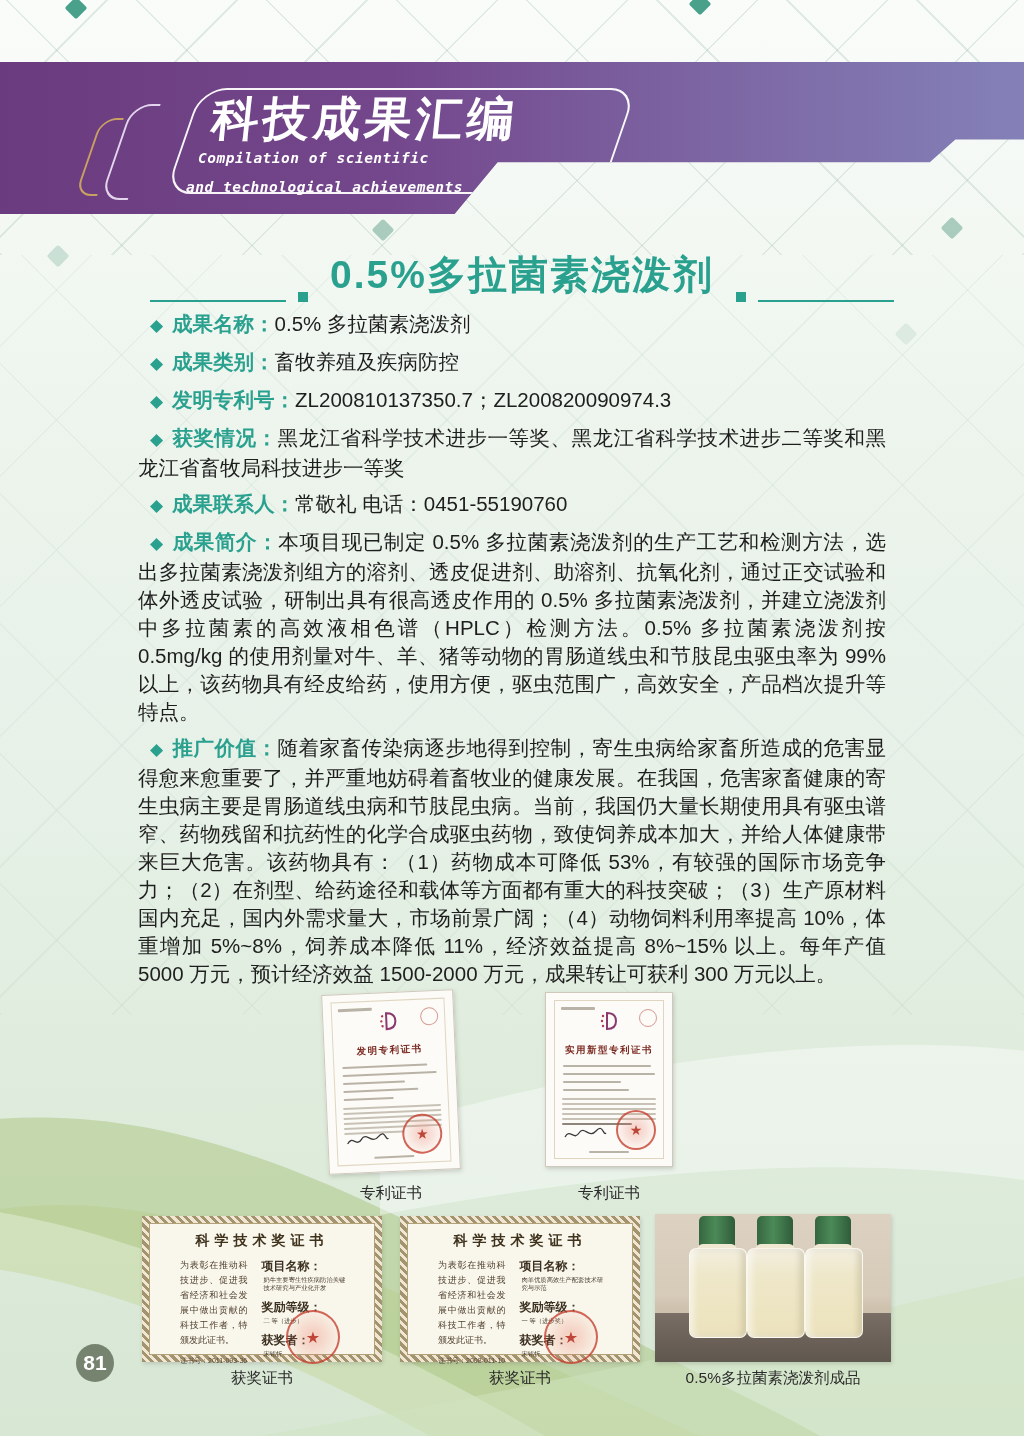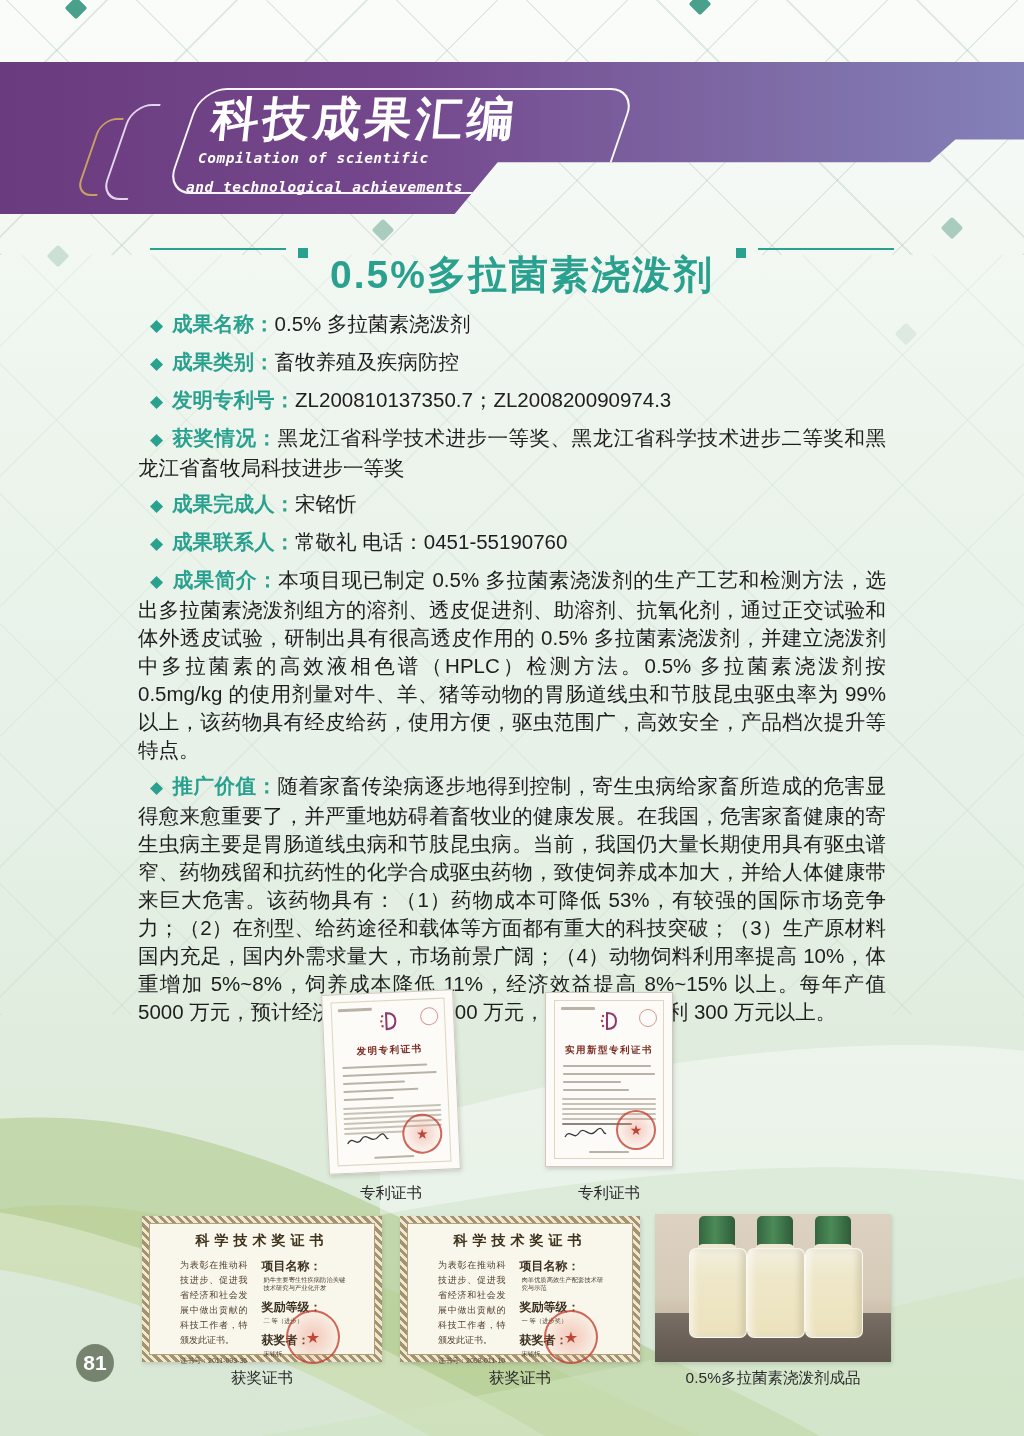--- a/index.html
+++ b/index.html
@@ -26,21 +26,21 @@
     border-radius:20px;transform:skewX(-19deg);clip-path:inset(-4px 68% -4px -4px);}
   .deco-gold{position:absolute;left:88px;top:56px;width:76px;height:74px;border:2px solid #c9a063;
     border-radius:16px;transform:skewX(-19deg);clip-path:inset(-4px 72% -4px -4px);}
   .banner-title{position:absolute;left:212px;top:26px;color:#fff;font-size:47px;font-weight:800;
     letter-spacing:4px;transform:skewX(-6deg);white-space:nowrap;}
   .banner-sub{position:absolute;color:#fff;font-family:"DejaVu Sans Mono",monospace;
     font-weight:bold;font-style:italic;font-size:14.5px;letter-spacing:.5px;white-space:nowrap;}
   .banner-sub.l1{left:198px;top:88px;}
   .banner-sub.l2{left:186px;top:110px;margin-top:7px;}
   
-  .section-title{position:absolute;left:150px;top:248px;width:744px;display:flex;align-items:flex-start;color:#2aa18f;}
+  .section-title{position:absolute;left:150px;top:248px;width:744px;display:flex;align-items:flex-end;color:#2aa18f;}
   .section-title .rule{flex:1;height:2px;background:#2aa18f;}
   .section-title .sq{width:10px;height:10px;background:#2aa18f;margin:0 12px;}
   .section-title .txt{font-size:39px;font-weight:700;letter-spacing:2px;white-space:nowrap;margin:0 10px;}
   
   .content{position:absolute;left:130px;top:302px;width:764px;color:#1e1e1e;
     font-size:20.5px;line-height:28px;text-align:justify;}
   .content p{margin:8px;text-indent:0;}
   .content p .lead{padding-left:12px;}
   .diamond{color:#2aa18f;font-size:17px;margin-right:9px;font-style:normal;}
   .flabel{color:#2aa18f;font-weight:700;}
@@ -131,21 +131,20 @@
     <div class="txt">0.5%多拉菌素浇泼剂</div>
     <div class="sq"></div>
     <div class="rule"></div>
   </div>
 
   <div class="content">
     <p><span class="lead"><span class="diamond">◆</span><span class="flabel">成果名称：</span></span><span>0.5% 多拉菌素浇泼剂</span></p>
     <p><span class="lead"><span class="diamond">◆</span><span class="flabel">成果类别：</span></span><span>畜牧养殖及疾病防控</span></p>
     <p><span class="lead"><span class="diamond">◆</span><span class="flabel">发明专利号：</span></span><span>ZL200810137350.7；ZL200820090974.3</span></p>
     <p><span class="lead"><span class="diamond">◆</span><span class="flabel">获奖情况：</span></span><span>黑龙江省科学技术进步一等奖、黑龙江省科学技术进步二等奖和黑龙江省畜牧局科技进步一等奖</span></p>
-    <p><span class="lead"><span class="diamond">◆</span><span class="flabel">成果完成人：</span></span><span>宋铭忻</span></p>
     <p><span class="lead"><span class="diamond">◆</span><span class="flabel">成果联系人：</span></span><span>常敬礼 电话：0451-55190760</span></p>
     <p><span class="lead"><span class="diamond">◆</span><span class="flabel">成果简介：</span></span><span>本项目现已制定 0.5% 多拉菌素浇泼剂的生产工艺和检测方法，选出多拉菌素浇泼剂组方的溶剂、透皮促进剂、助溶剂、抗氧化剂，通过正交试验和体外透皮试验，研制出具有很高透皮作用的 0.5% 多拉菌素浇泼剂，并建立浇泼剂中多拉菌素的高效液相色谱（HPLC）检测方法。0.5% 多拉菌素浇泼剂按 0.5mg/kg 的使用剂量对牛、羊、猪等动物的胃肠道线虫和节肢昆虫驱虫率为 99% 以上，该药物具有经皮给药，使用方便，驱虫范围广，高效安全，产品档次提升等特点。</span></p>
     <p><span class="lead"><span class="diamond">◆</span><span class="flabel">推广价值：</span></span><span>随着家畜传染病逐步地得到控制，寄生虫病给家畜所造成的危害显得愈来愈重要了，并严重地妨碍着畜牧业的健康发展。在我国，危害家畜健康的寄生虫病主要是胃肠道线虫病和节肢昆虫病。当前，我国仍大量长期使用具有驱虫谱窄、药物残留和抗药性的化学合成驱虫药物，致使饲养成本加大，并给人体健康带来巨大危害。该药物具有：（1）药物成本可降低 53%，有较强的国际市场竞争力；（2）在剂型、给药途径和载体等方面都有重大的科技突破；（3）生产原材料国内充足，国内外需求量大，市场前景广阔；（4）动物饲料利用率提高 10%，体重增加 5%~8%，饲养成本降低 11%，经济效益提高 8%~15% 以上。每年产值 5000 万元，预计经济效益 1500-2000 万元，成果转让可获利 300 万元以上。</span></p>
   </div>
 
   <div class="fig pcert" style="left:325px;top:992px;width:132px;height:180px;transform:rotate(-2.5deg);">
     <div class="inner">
       <div class="tiny-bar topline"></div>
       <svg class="logo" width="22" height="20" viewBox="0 0 22 20">
         <path d="M9,2 C16,2 18,6 18,10 C18,14 16,18 9,18 L9,2 Z" fill="none" stroke="#8c3a6e" stroke-width="2"></path>

